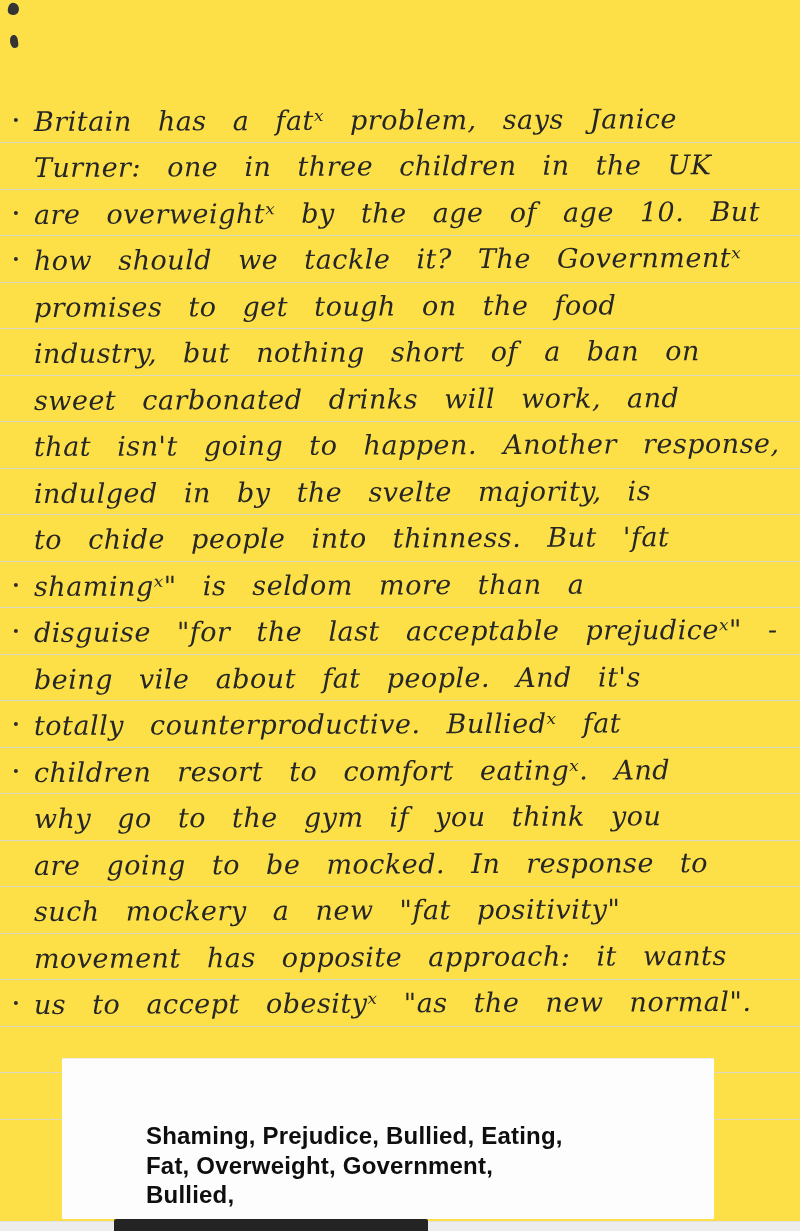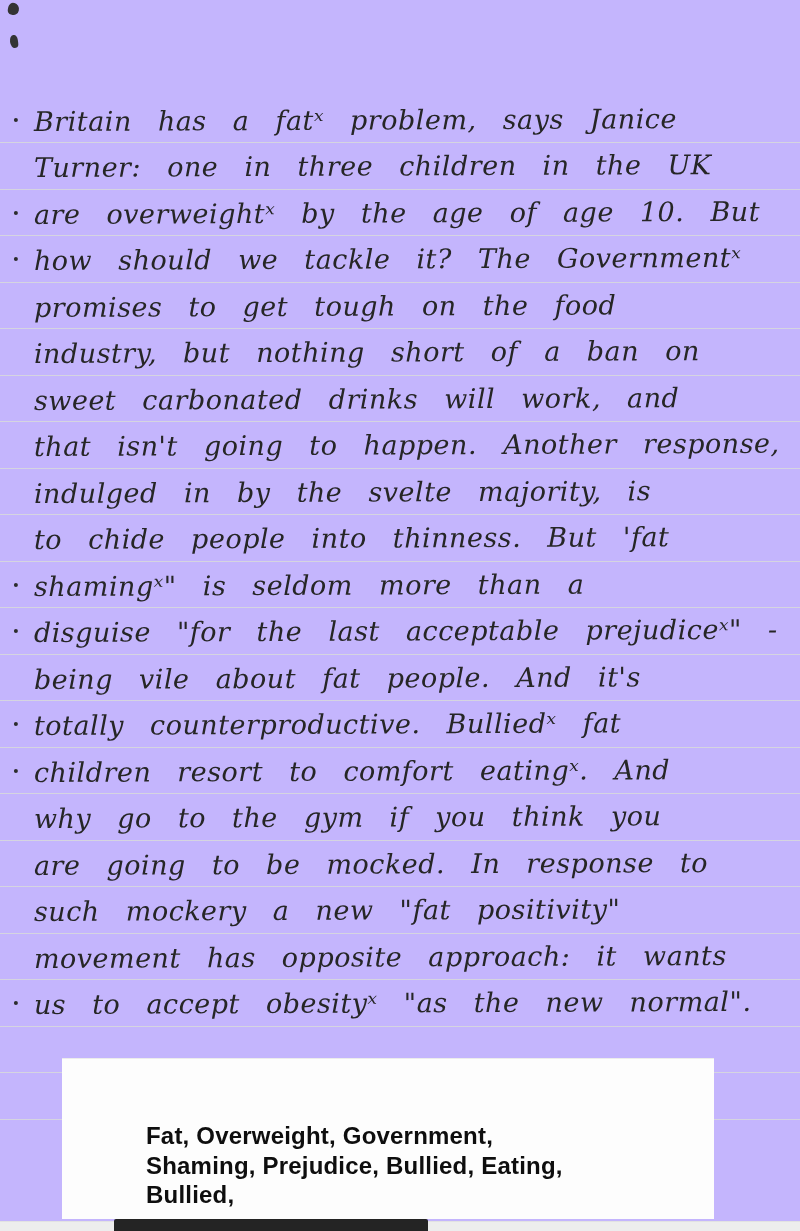--- a/index.html
+++ b/index.html
@@ -1,18 +1,18 @@
 <!DOCTYPE html>
 <html><head>
 <meta charset="utf-8">
 <style>
   html,body{margin:0;padding:0;background:#ffffff;}
   .page{
     position:relative;width:800px;height:1231px;overflow:hidden;
-    background:#c4b5fd;font-family:"DejaVu Serif",serif;
+    background:#fde047;font-family:"DejaVu Serif",serif;
   }
   
   .ruled{
     position:absolute;left:0;right:0;top:97px;height:1028px;
     background:repeating-linear-gradient(
       to bottom,
       transparent 0px, transparent 45.5px,
       #d8dadb 45.5px, #d8dadb 46.5px);
     opacity:.85;
   }
@@ -129,22 +129,22 @@
         <span>movement has opposite approach: it wants</span>
       </div>
       <div class="hw-line" style="top: 980px;">
         <span class="dot"></span>
         <span>us to accept obesityˣ "as the new normal".</span>
       </div>
     </div>
 
   <div class="label-patch">
     <div class="keywords" style="position:absolute;left:84px;top:62px;">
+        <div>Shaming, Prejudice, Bullied, Eating,</div>
         <div>Fat, Overweight, Government,</div>
-        <div>Shaming, Prejudice, Bullied, Eating,</div>
         <div>Bullied,</div>
       </div>
   </div>
 
   <div class="edge-band"></div>
   <div class="redact-bar"></div>
 
 </div>
 
 </body></html>

